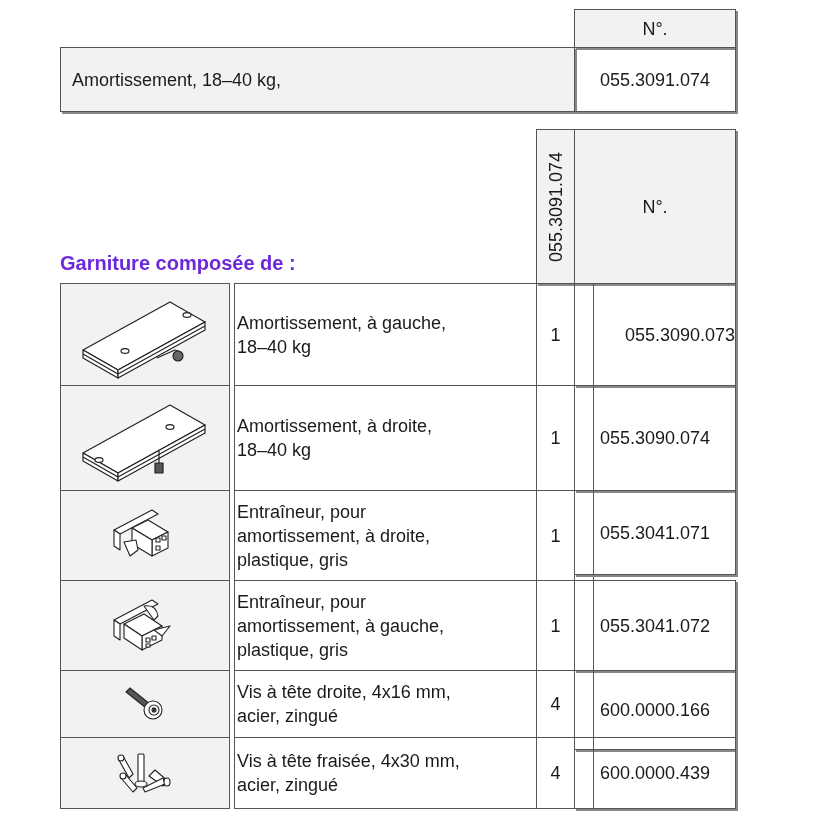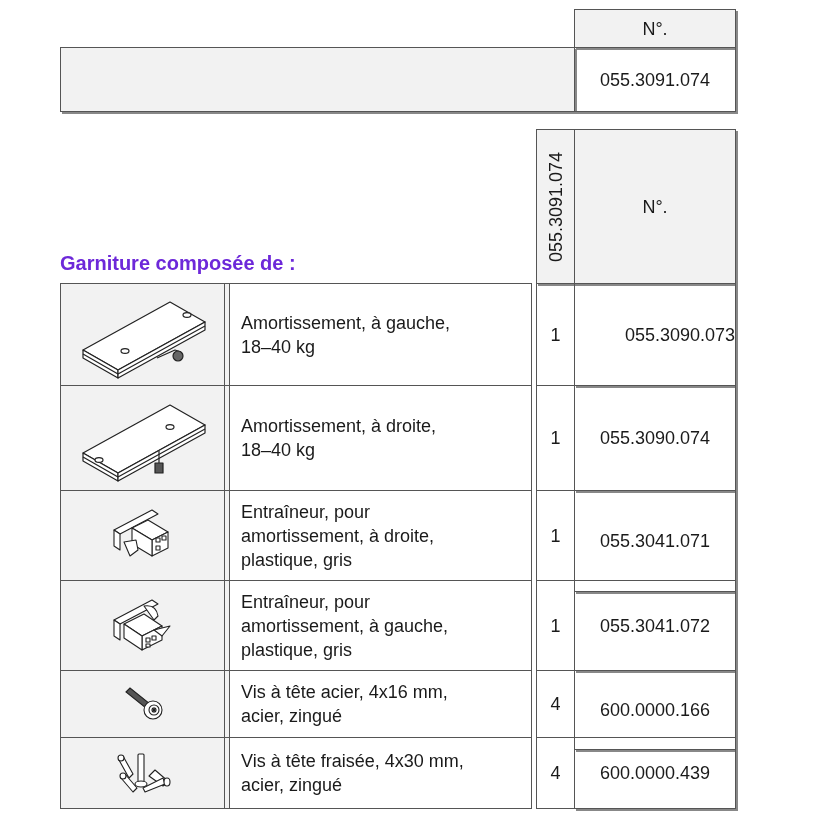--- a/index.html
+++ b/index.html
@@ -28,34 +28,35 @@
   
   #hdr-vertical { left: 536px; top: 129px; width: 39px; height: 155px; }
   #hdr-vertical span {
     position: absolute; left: 50%; top: 50%;
     transform: translate(-50%, -50%) rotate(-90deg);
     font-size: 18px; white-space: nowrap;
   }
   #hdr-no { left: 574px; top: 129px; width: 162px; height: 155px; }
 
   .row-img { left: 60px; width: 170px; }
-  .row-desc { left: 224px; width: 308px; padding-left: 16px; }
+  .row-desc { left: 234px; width: 360px; padding-left: 2px; }
   .row-qty { left: 536px; width: 39px; }
   .row-no { left: 574px; width: 162px; }
 
   svg.part { display: block; }
 </style>
 </head>
 <body>
 
 <div class="cell shade center txt shadow" id="top-header-no">
   <span>N°.</span>
 </div>
 <div class="cell shade vcenter txt shadow" id="top-desc">
   <div>
+    <div>Amortissement, 18–40 kg,</div>
   </div>
 </div>
 <div class="cell center txt shadow" id="top-no">
   <span>055.3091.074</span>
 </div>
 
 <div id="garniture-title">Garniture composée de :</div>
 
 <div class="cell shade shadow" id="hdr-vertical">
   <span>055.3091.074</span>
@@ -138,21 +139,21 @@
 <div class="cell vcenter txt row-desc" style="top:490px;height:91px;">
   <div>
     <div>Entraîneur, pour</div>
     <div>amortissement, à droite,</div>
     <div>plastique, gris</div>
   </div>
 </div>
 <div class="cell center txt row-qty" style="top:490px;height:91px;">
   <span>1</span>
 </div>
-<div class="cell center txt row-no shadow" style="top:490px;height:102px;">
+<div class="cell center txt row-no shadow" style="top:490px;height:85px;">
   <span>055.3041.071</span>
 </div>
 
 <div class="cell shade center row-img" style="top:580px;height:91px;">
   <svg class="part" width="70" height="60" viewBox="0 0 70 60">
     <g fill="#fff" stroke="#222" stroke-width="1.1" stroke-linejoin="round">
       <polygon points="4,24 42,4 48,8 10,28"></polygon>
       <polygon points="4,24 10,28 10,44 4,40"></polygon>
       <path d="M34 10 Q46 8 48 20 L44 24 Z"></path>
       <polygon points="14,28 34,18 52,30 32,40"></polygon>
@@ -184,21 +185,21 @@
     <g stroke="#222" stroke-width="1.1">
       <polygon points="6,10 10,6 30,22 26,26" fill="#555"></polygon>
       <ellipse cx="33" cy="28" rx="9" ry="9" fill="#fff"></ellipse>
       <ellipse cx="34" cy="28" rx="5" ry="5" fill="#fff"></ellipse>
       <path d="M31 28 L37 28 M34 25 L34 31 M32 26 L36 30 M36 26 L32 30" fill="none"></path>
     </g>
   </svg>
 </div>
 <div class="cell vcenter txt row-desc" style="top:670px;height:68px;">
   <div>
-    <div>Vis à tête acier, 4x16 mm,</div>
+    <div>Vis à tête droite, 4x16 mm,</div>
     <div>acier, zingué</div>
   </div>
 </div>
 <div class="cell center txt row-qty" style="top:670px;height:68px;">
   <span>4</span>
 </div>
 <div class="cell center txt row-no shadow" style="top:670px;height:80px;">
   <span>600.0000.166</span>
 </div>
 

